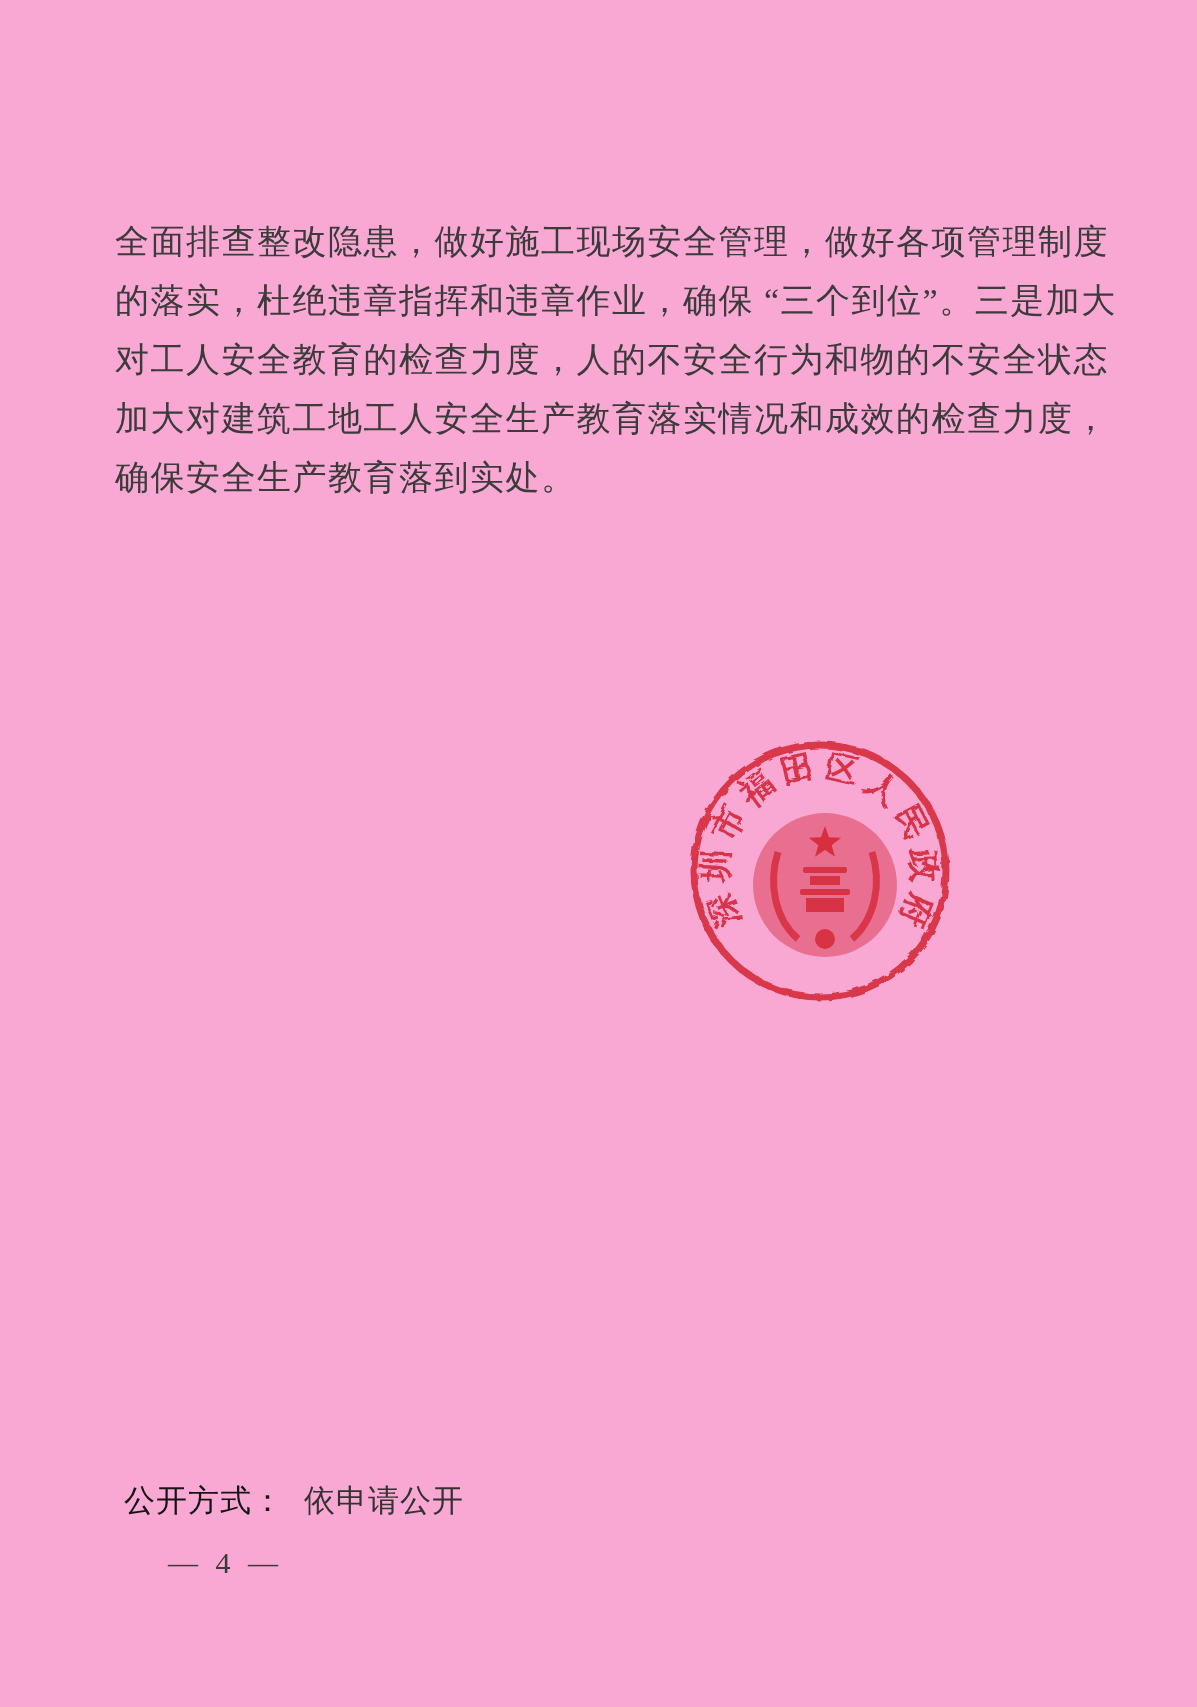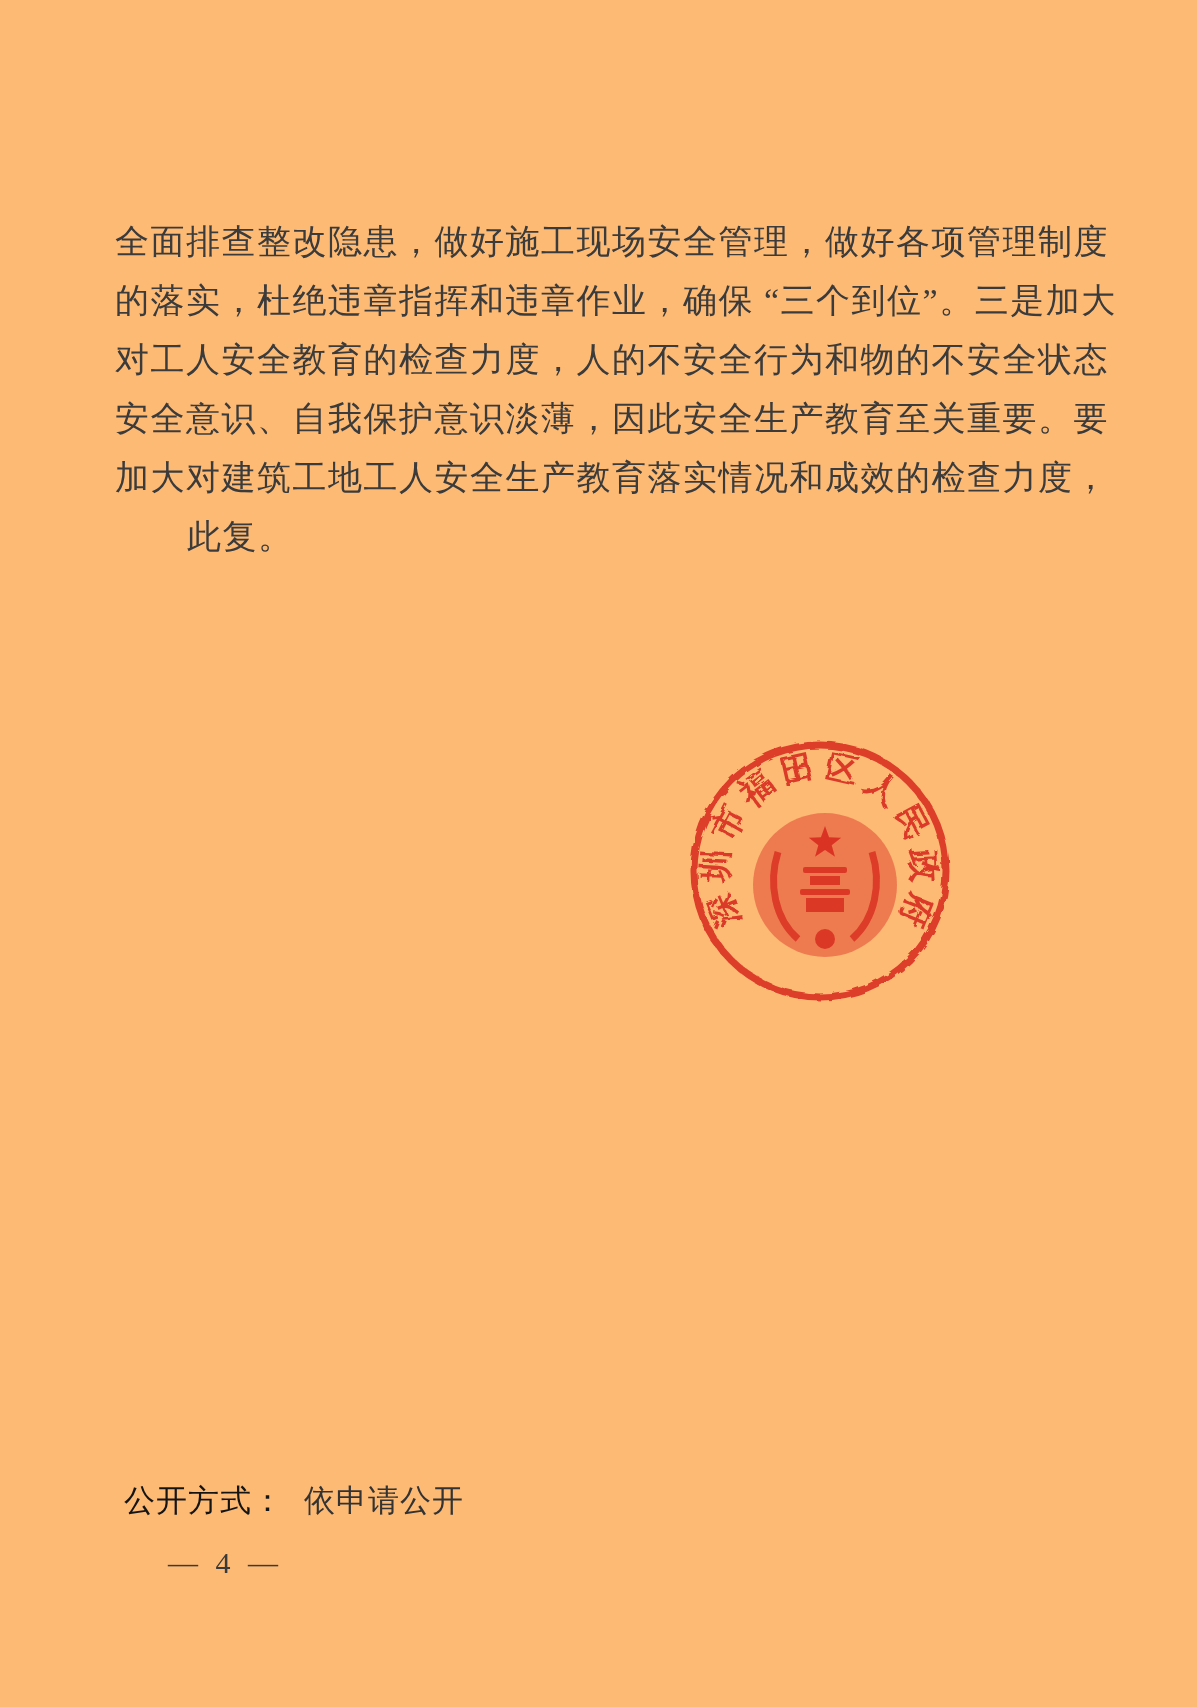--- a/index.html
+++ b/index.html
@@ -1,19 +1,19 @@
 <!DOCTYPE html>
 <html style="--seal-color: #dc4249;"><head>
 <meta charset="utf-8">
 <style>
   :root { --seal-color: #dc4249; }
   html, body { margin:0; padding:0; background:#e9e9e9; }
   .page {
     position:relative; width:1197px; height:1707px; margin:0 auto;
-    background:#fdba74; overflow:hidden;
+    background:#f9a8d4; overflow:hidden;
     font-family:"Liberation Serif","DejaVu Serif",serif;
   }
   
   .body-text {
     position:absolute; left:115px; top:212px; width:966px;
     font-size:34px; line-height:59px; letter-spacing:1.5px; color:#3b3b3b;
   }
   .body-line {
     text-align:justify; text-align-last:justify;
     -moz-text-align-last:justify; text-justify:inter-character;
@@ -54,23 +54,22 @@
 </style>
 </head>
 <body>
 
 <div class="page">
 
   <div class="body-text">
     <div class="body-line">全面排查整改隐患，做好施工现场安全管理，做好各项管理制度</div>
     <div class="body-line">的落实，杜绝违章指挥和违章作业，确保 “三个到位”。三是加大</div>
     <div class="body-line">对工人安全教育的检查力度，人的不安全行为和物的不安全状态</div>
-    <div class="body-line">安全意识、自我保护意识淡薄，因此安全生产教育至关重要。要</div>
     <div class="body-line">加大对建筑工地工人安全生产教育落实情况和成效的检查力度，</div>
-    <div class="closing-line">此复。</div>
+    <div class="body-line last">确保安全生产教育落到实处。</div>
   </div>
 
   <div class="seal-wrap">
     <svg width="274" height="274" viewBox="0 0 274 274">
       <defs>
         <filter id="rough" x="-10%" y="-10%" width="120%" height="120%">
           <feTurbulence type="fractalNoise" baseFrequency="0.09" numOctaves="2" seed="7" result="n"></feTurbulence>
           <feDisplacementMap in="SourceGraphic" in2="n" scale="5"></feDisplacementMap>
         </filter>
         <filter id="mottle" x="-15%" y="-15%" width="130%" height="130%">

